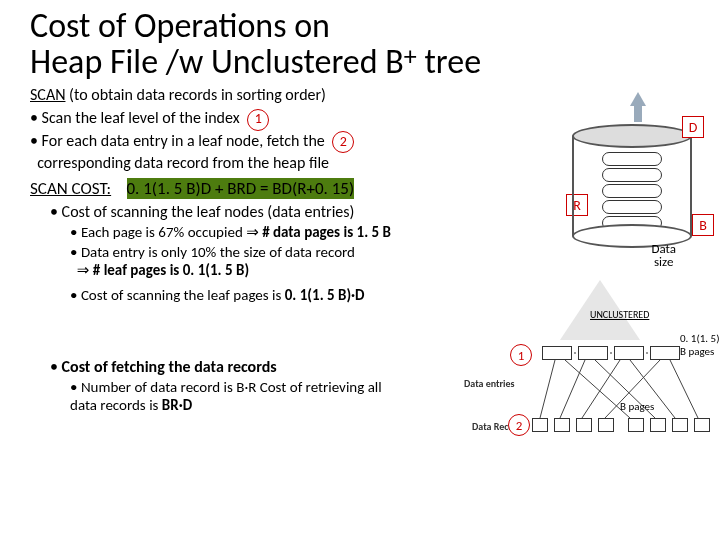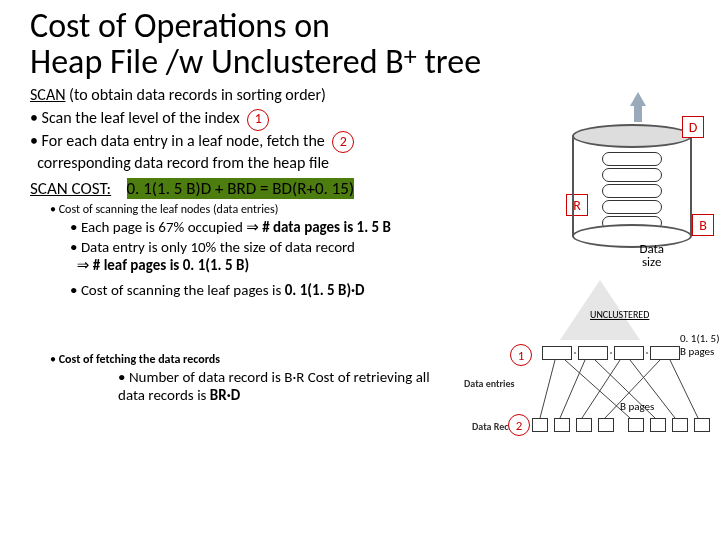--- a/index.html
+++ b/index.html
@@ -5,34 +5,34 @@
   * { box-sizing: border-box; margin: 0; padding: 0; }
   body { width: 720px; height: 540px; background: #fff; font-family: Calibri, Arial, sans-serif; position: relative; overflow: hidden; }
   .title { font-size: 34px; font-weight: 400; padding: 8px 30px 4px; line-height: 1.05; }
   .sup { position: relative; top: -8px; font-size: 26px; }
   .scanhdr { padding: 2px 30px; font-size: 16px; }
   .und { text-decoration: underline; }
   .bullets { padding: 2px 30px; font-size: 16px; line-height: 1.3; width: 480px; }
   .badge { display: inline-flex; width: 22px; height: 22px; border-radius: 50%; background:#fff; border:1.5px solid #c00; color:#c00; align-items:center; justify-content:center; font-size:14px; margin-left:4px; vertical-align:middle; font-weight:400;}
   .costln { padding: 2px 30px; font-size: 17px; }
   .hl { background:#4d7c0f; }
-  .sub1 { padding: 1px 30px 1px 50px; font-size: 12px; }
+  .sub1 { padding: 1px 30px 1px 50px; font-size: 16px; }
   .sub2 { padding: 1px 40px 1px 70px; font-size: 15px; }
   .rarrow { font-family: Arial; }
   .b { font-weight:700; }
   
   .cyl { position:absolute; right:28px; top:124px; width:120px; }
   .ctop { width:120px; height:24px; border:2px solid #555; border-radius:60px/12px; background:#ddd; }
   .cbody { width:120px; height:100px; border-left:2px solid #555; border-right:2px solid #555; position:relative; top:-12px; }
   .cbot { width:120px; height:24px; border:2px solid #555; border-radius:60px/12px; background:#fff; position:relative; top:-24px; }
   .page { width:60px; height:14px; background:#fff; border:1.5px solid #333; border-radius:7px; position:absolute; left:28px; }
   .badgeD { position:absolute; right:16px; top:116px; width:22px; height:22px; border:1.5px solid #c00; color:#c00; display:flex; align-items:center; justify-content:center; font-size:14px; background:#fff; z-index:5;}
   .badgeR { position:absolute; right:132px; top:194px; width:22px; height:22px; border:1.5px solid #c00; color:#c00; display:flex; align-items:center; justify-content:center; font-size:14px; background:#fff;}
   .badgeB { position:absolute; right:6px; top:214px; width:22px; height:22px; border:1.5px solid #c00; color:#c00; display:flex; align-items:center; justify-content:center; font-size:14px; background:#fff;}
-  .datasz { position:absolute; right:56px; top:242px; font-size:13px; text-align:center; line-height:1;}
+  .datasz { position:absolute; right:44px; top:242px; font-size:13px; text-align:center; line-height:1;}
   
   .idx { position:absolute; right:0; top:280px; width:250px; }
   .tri { position:absolute; left:90px; top:0; width:0; height:0; border-left:40px solid transparent; border-right:40px solid transparent; border-bottom:60px solid #e6e6e6; }
   .unc { position:absolute; left:120px; top:28px; font-size:10px; text-decoration:underline; }
   .lbl1 { position:absolute; left:-6px; top:78px; font-size:10px; font-weight:700; color:#333;margin-top:19px;}
   .lbl2 { position:absolute; left:2px; top:140px; font-size:10px; font-weight:700; color:#333;}
   .leafbx { position:absolute; top:66px; width:30px; height:14px; border:1px solid #333; background:#fff;}
   .recbx { position:absolute; top:138px; width:16px; height:14px; border:1px solid #333; background:#fff;}
   .smlabel { position:absolute; font-size:11px; }
   .oneB { position:absolute; left:40px; top:64px; width:22px;height:22px;border:1.5px solid #c00;color:#c00;border-radius:50%;background:#fff;display:flex;align-items:center;justify-content:center;font-size:13px;}
@@ -76,21 +76,21 @@
   • <span>Data entry is only 10% the size of data record</span><br>
   &nbsp;&nbsp;<span class="rarrow">⇒</span><span class="b">  # leaf pages is 0. 1(1. 5 B)</span>
 </div>
 <div class="sub2" style="padding-top:6px;">
   • <span>Cost of scanning the leaf pages is </span><span class="b">0. 1(1. 5 B)·D</span>
 </div>
 
 <div class="sub1" style="padding-top:4px;margin-top:48px;">
   • <span class="b">Cost of fetching the data records</span>
 </div>
-<div class="sub2" style="width:430px;margin-left:48px;">
+<div class="sub2" style="width:430px;">
   • <span>Number of data record is B·R  Cost of retrieving all data records is </span><span class="b">BR·D</span>
 </div>
 
 <div class="arrowup"></div>
 <div class="arrowstem"></div>
 <div class="badgeD">D</div>
 <div class="badgeR">R</div>
 <div class="badgeB">B</div>
 <div class="cyl">
   <div class="ctop"></div>

